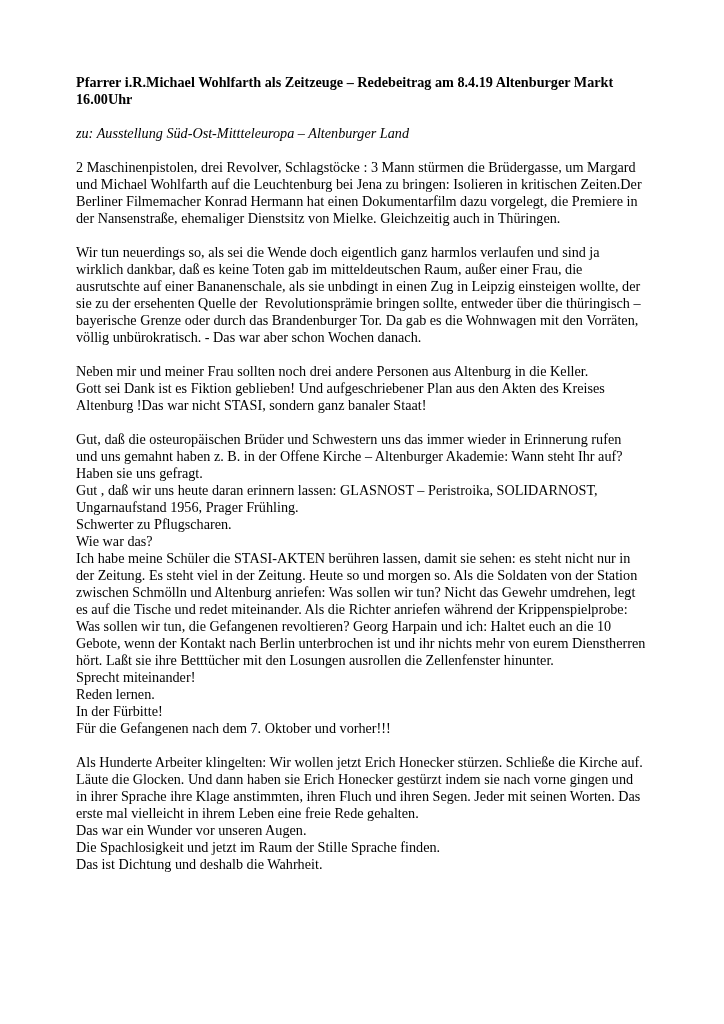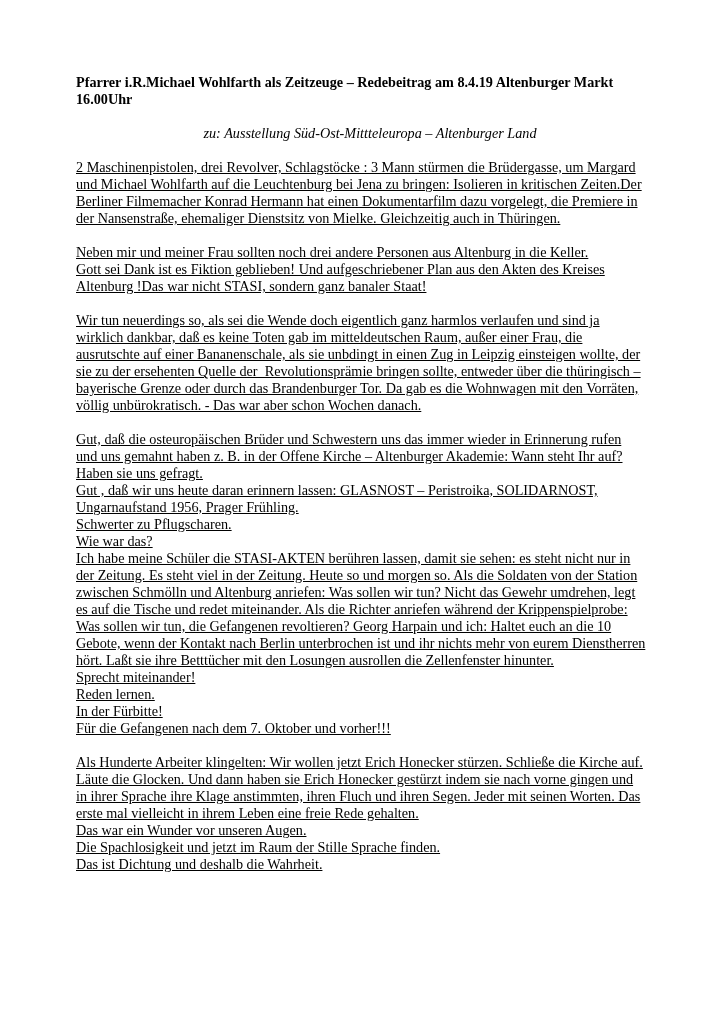--- a/index.html
+++ b/index.html
@@ -24,52 +24,50 @@
   .doc-title {
     font-size: 14.2px;
     font-weight: bold;
     margin: 0 0 17px 0;
     white-space: pre;
   }
   .doc-subtitle {
     font-style: italic;
     margin: 0 0 17px 0;
     white-space: pre;
-    text-align: center;
   }
   .body-para {
     margin: 0 0 17px 0;
     white-space: pre;
-    text-decoration: underline;
   }
 </style>
 </head>
 <body>
 
 <div class="page">
   <h1 class="doc-title">Pfarrer i.R.Michael Wohlfarth als Zeitzeuge – Redebeitrag am 8.4.19 Altenburger Markt
 16.00Uhr</h1>
 
   <p class="doc-subtitle">zu: Ausstellung Süd-Ost-Mittteleuropa – Altenburger Land</p>
 
   <p class="body-para">2 Maschinenpistolen, drei Revolver, Schlagstöcke : 3 Mann stürmen die Brüdergasse, um Margard
 und Michael Wohlfarth auf die Leuchtenburg bei Jena zu bringen: Isolieren in kritischen Zeiten.Der
 Berliner Filmemacher Konrad Hermann hat einen Dokumentarfilm dazu vorgelegt, die Premiere in
 der Nansenstraße, ehemaliger Dienstsitz von Mielke. Gleichzeitig auch in Thüringen.</p>
 
-  <p class="body-para">Neben mir und meiner Frau sollten noch drei andere Personen aus Altenburg in die Keller.
-Gott sei Dank ist es Fiktion geblieben! Und aufgeschriebener Plan aus den Akten des Kreises
-Altenburg !Das war nicht STASI, sondern ganz banaler Staat!</p>
-
   <p class="body-para">Wir tun neuerdings so, als sei die Wende doch eigentlich ganz harmlos verlaufen und sind ja
 wirklich dankbar, daß es keine Toten gab im mitteldeutschen Raum, außer einer Frau, die
 ausrutschte auf einer Bananenschale, als sie unbdingt in einen Zug in Leipzig einsteigen wollte, der
 sie zu der ersehenten Quelle der  Revolutionsprämie bringen sollte, entweder über die thüringisch –
 bayerische Grenze oder durch das Brandenburger Tor. Da gab es die Wohnwagen mit den Vorräten,
 völlig unbürokratisch. - Das war aber schon Wochen danach.</p>
+
+  <p class="body-para">Neben mir und meiner Frau sollten noch drei andere Personen aus Altenburg in die Keller.
+Gott sei Dank ist es Fiktion geblieben! Und aufgeschriebener Plan aus den Akten des Kreises
+Altenburg !Das war nicht STASI, sondern ganz banaler Staat!</p>
 
 
   <p class="body-para">Gut, daß die osteuropäischen Brüder und Schwestern uns das immer wieder in Erinnerung rufen
 und uns gemahnt haben z. B. in der Offene Kirche – Altenburger Akademie: Wann steht Ihr auf?
 Haben sie uns gefragt.
 Gut , daß wir uns heute daran erinnern lassen: GLASNOST – Peristroika, SOLIDARNOST,
 Ungarnaufstand 1956, Prager Frühling.
 Schwerter zu Pflugscharen.
 Wie war das?
 Ich habe meine Schüler die STASI-AKTEN berühren lassen, damit sie sehen: es steht nicht nur in

